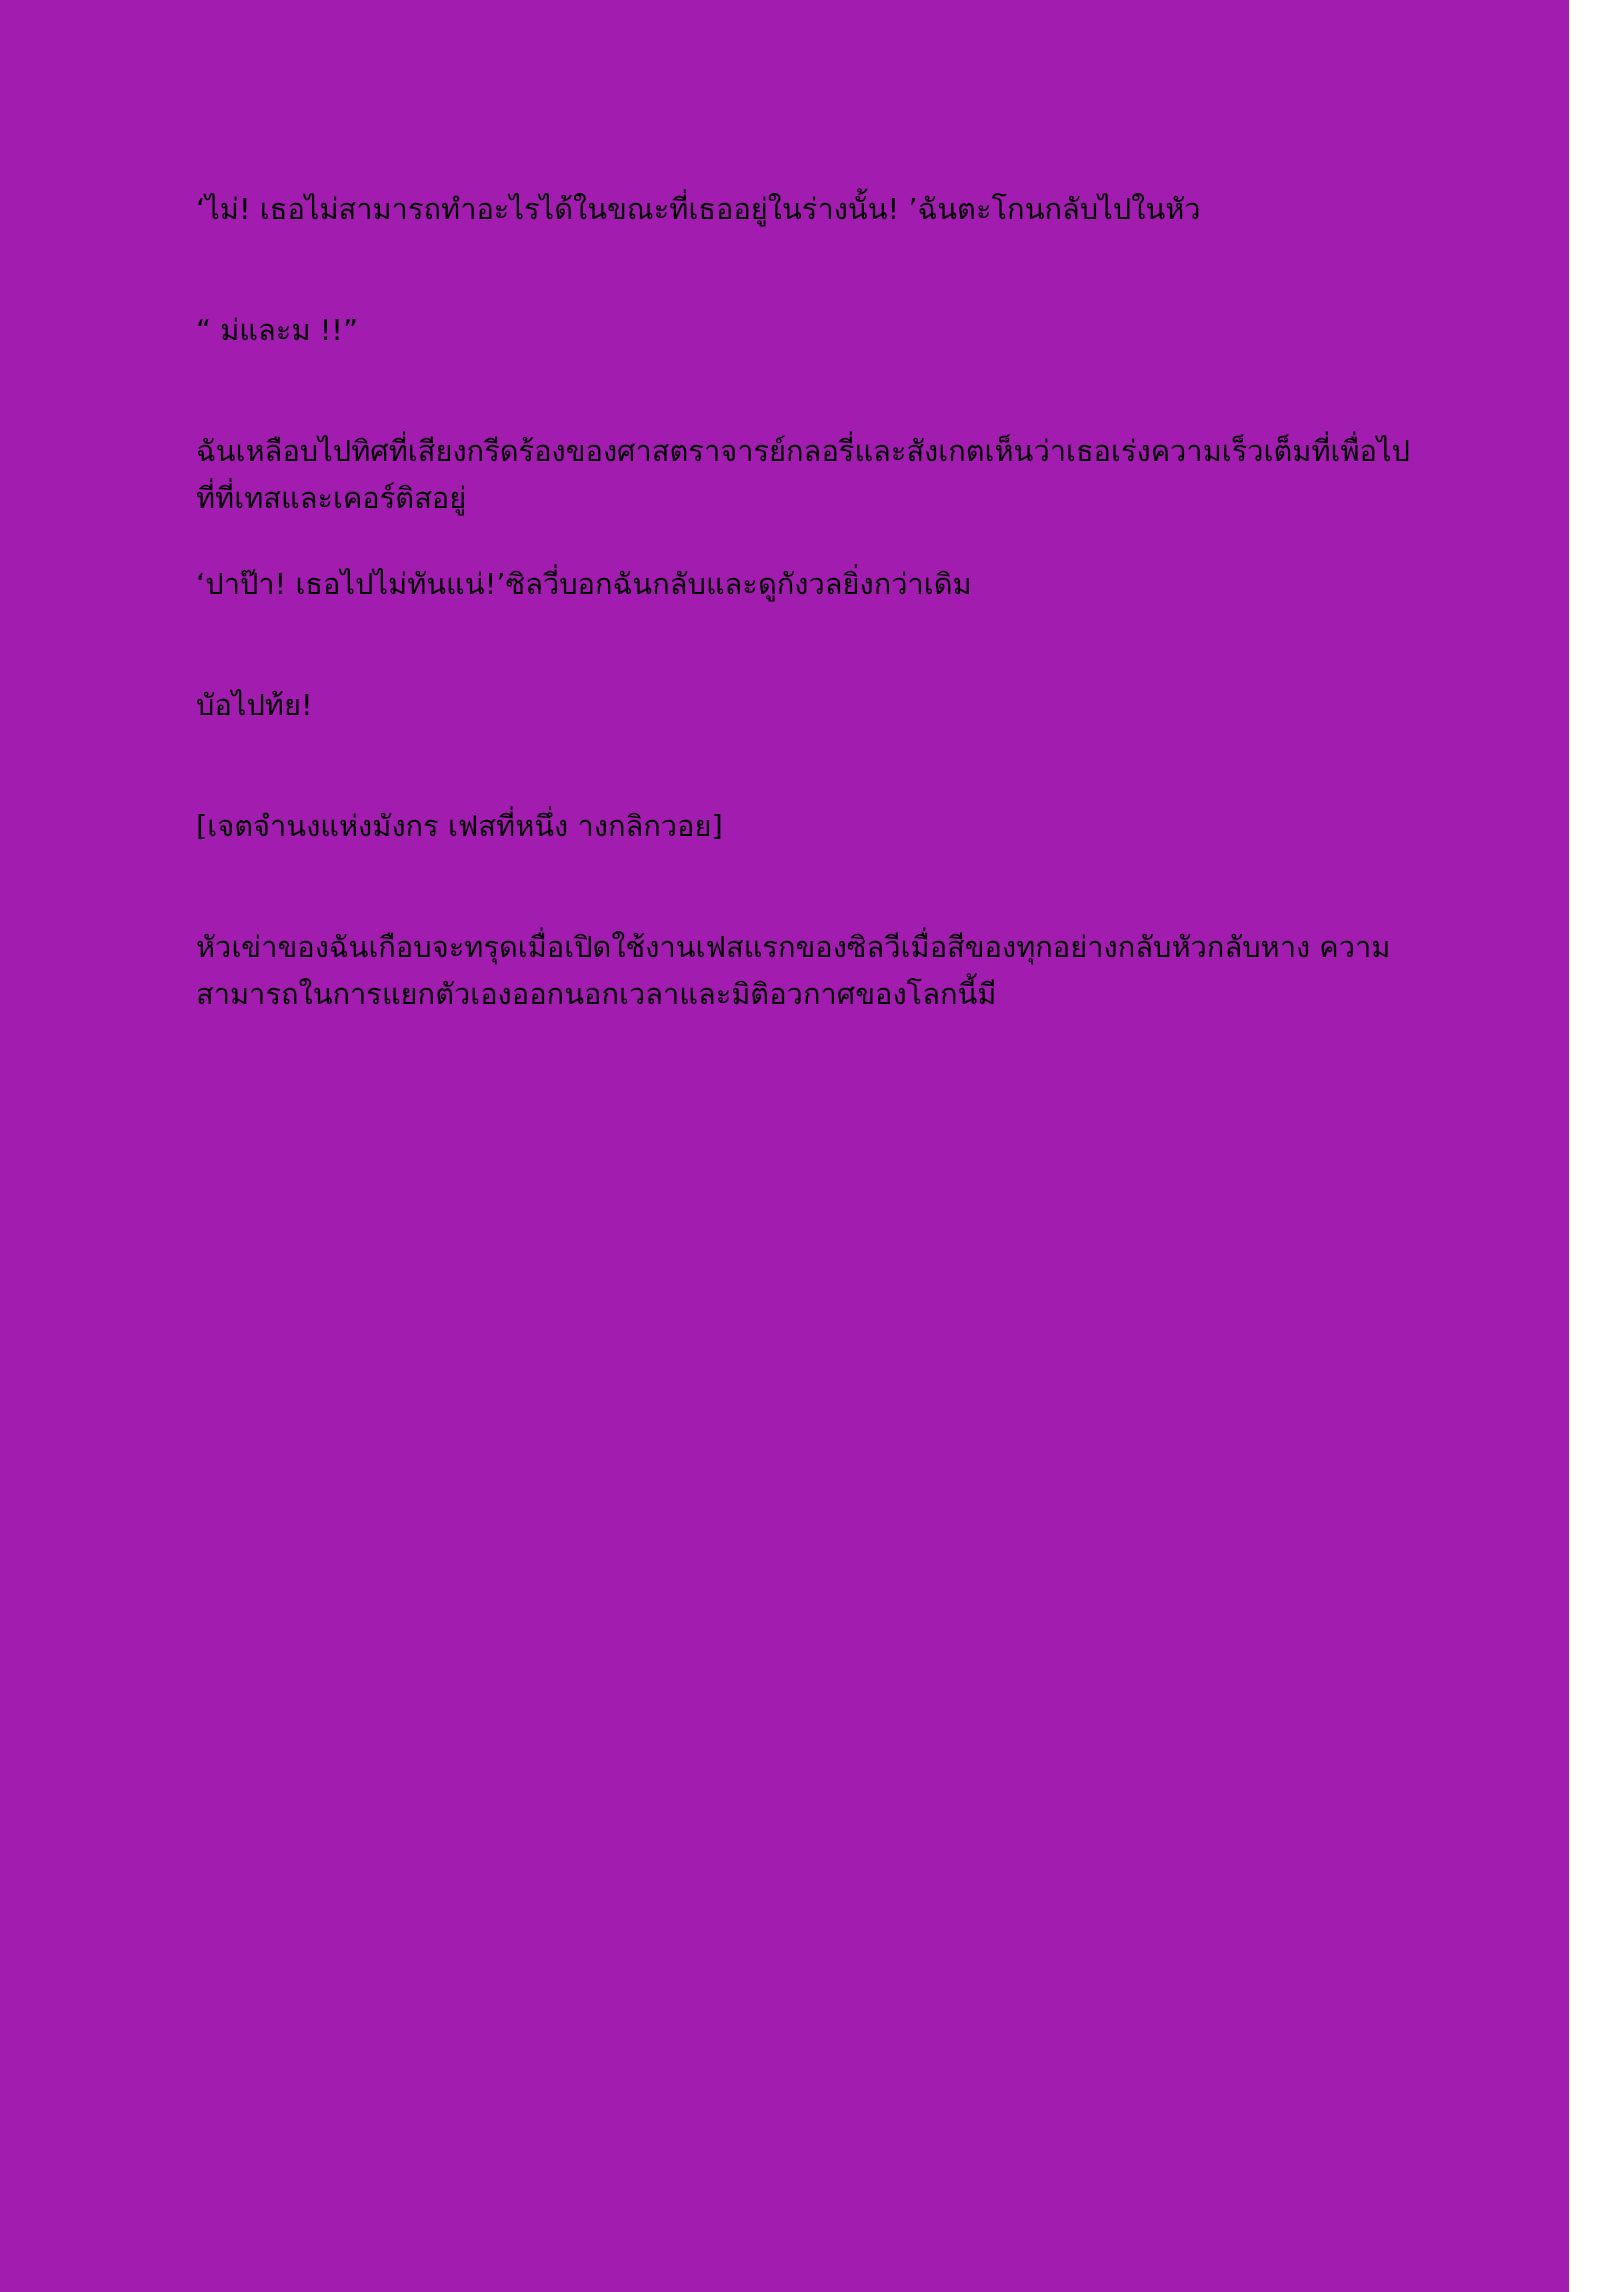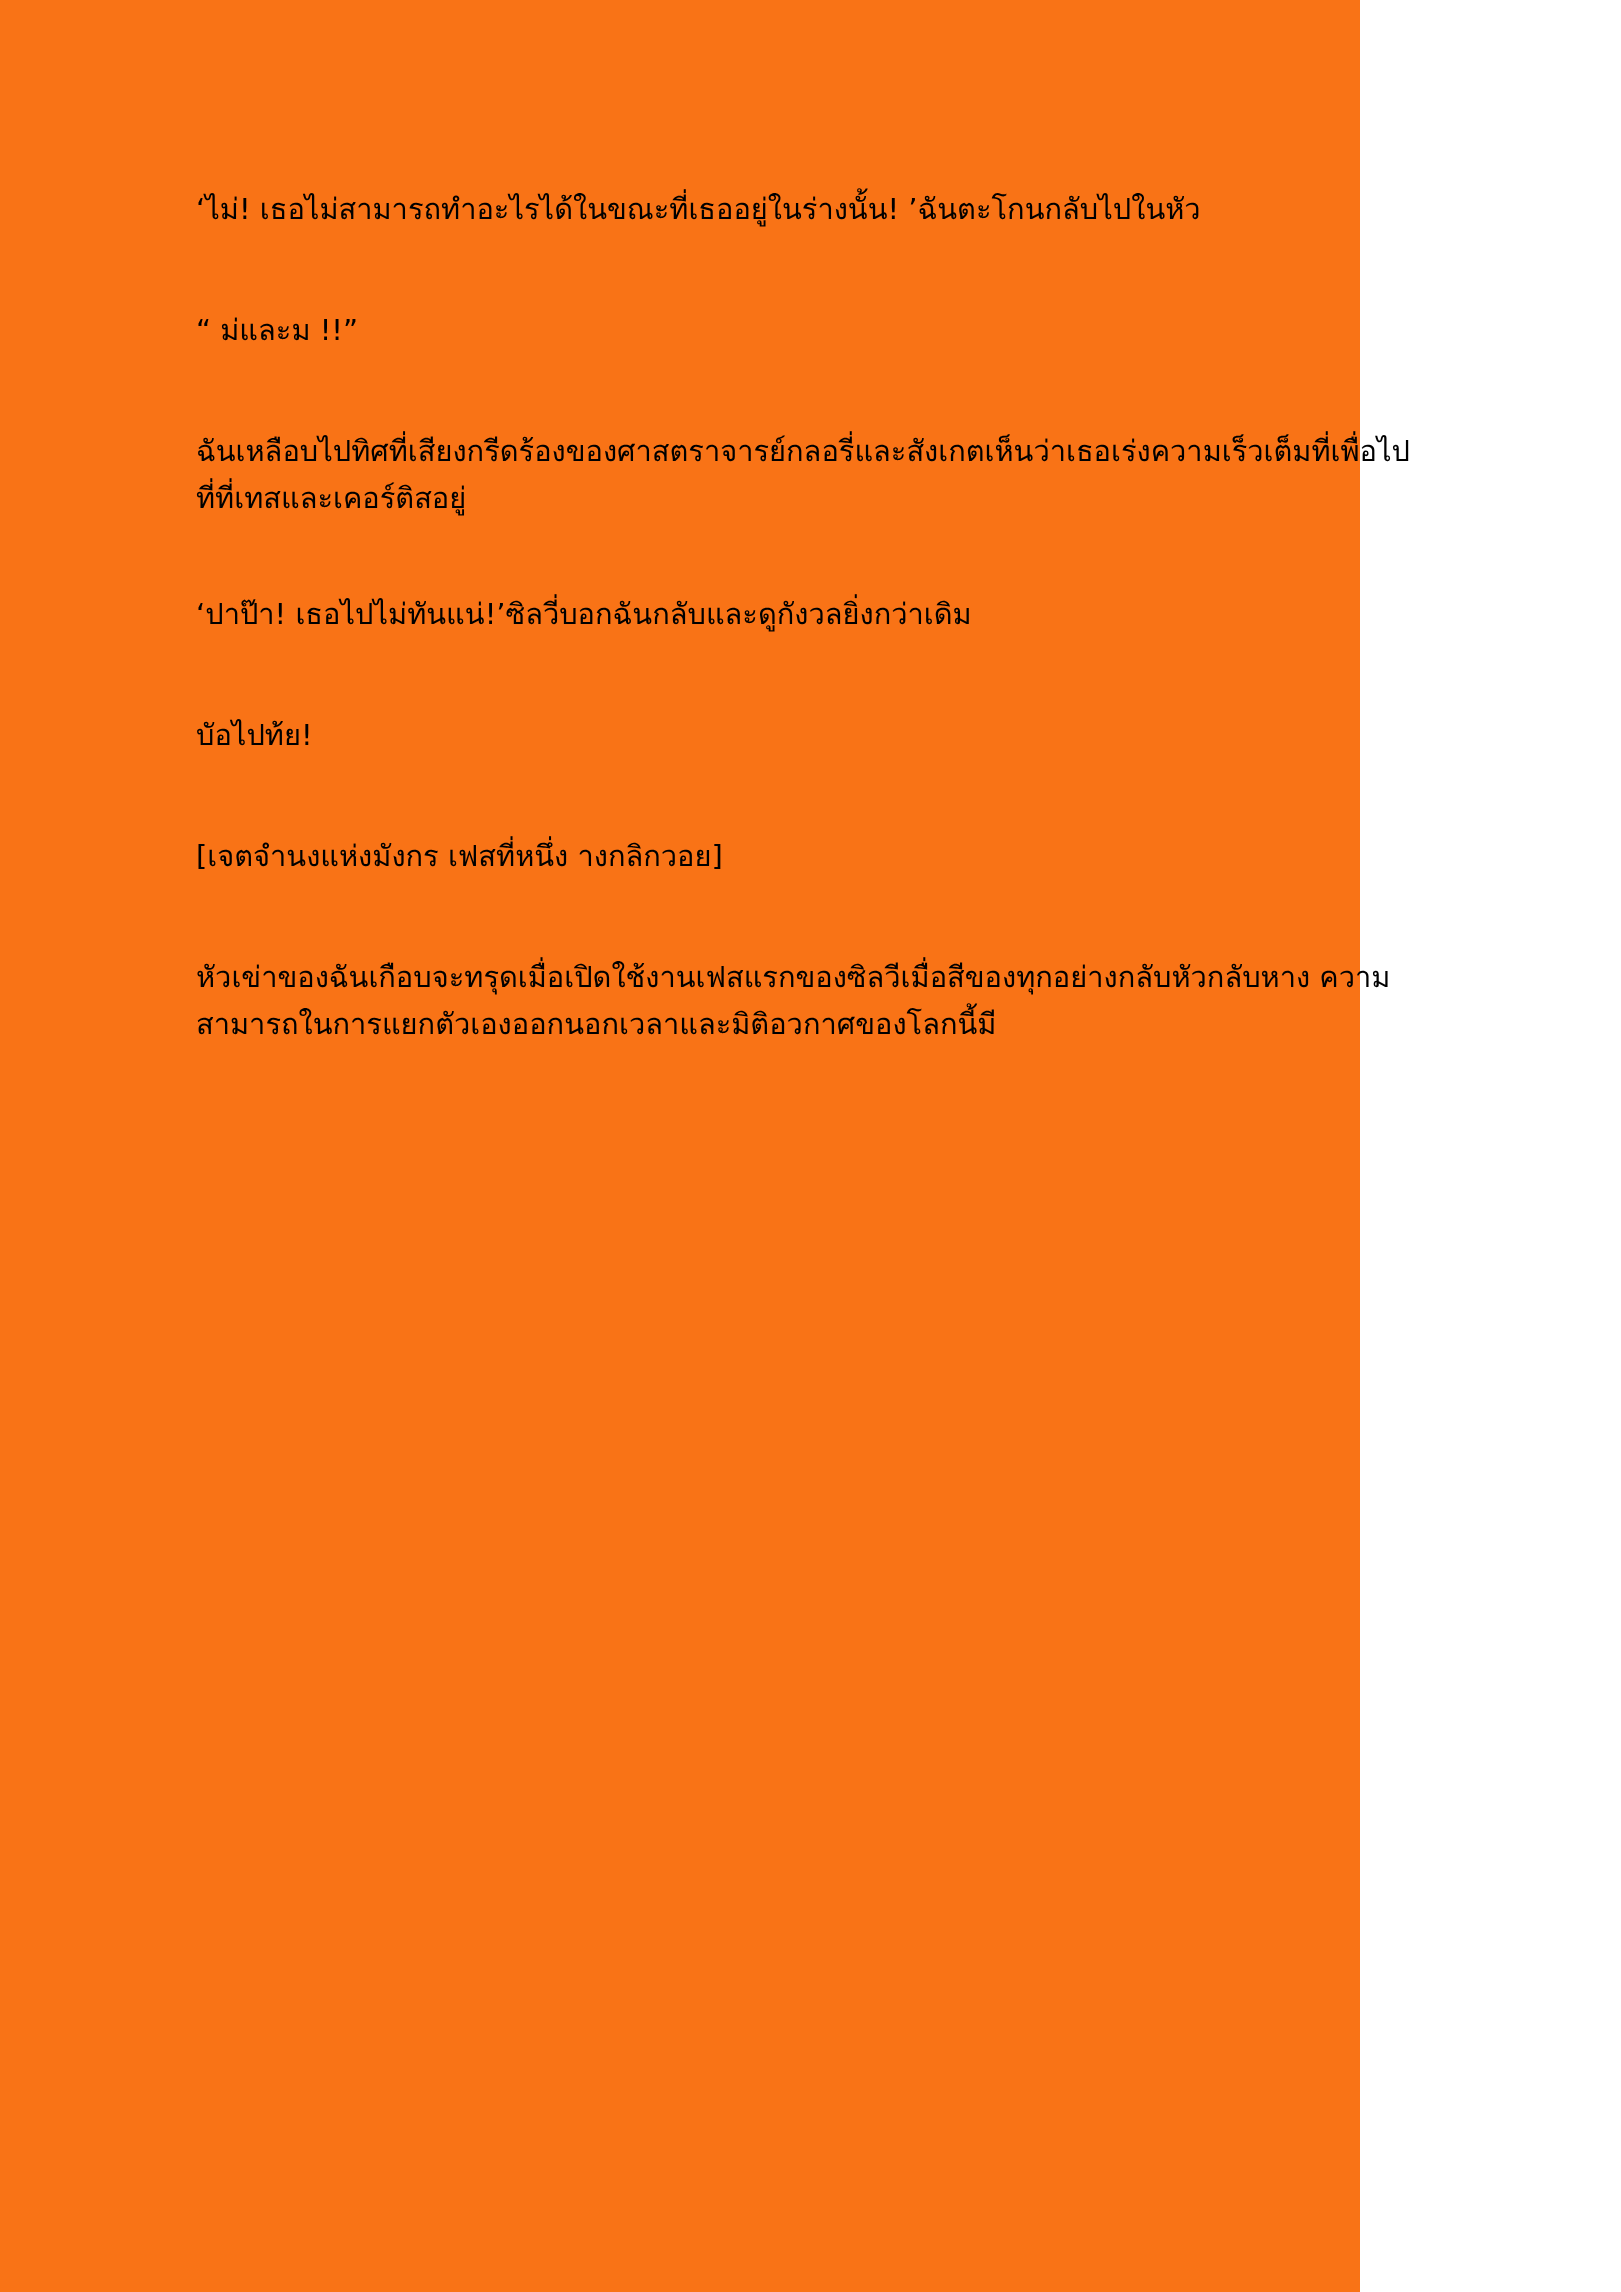--- a/index.html
+++ b/index.html
@@ -9,38 +9,38 @@
   }
   body {
     width: 1621px;
     height: 2293px;
     font-family: "DejaVu Sans", sans-serif;
     color: #000000;
     -webkit-font-smoothing: antialiased;
   }
   .page {
     position: relative;
-    width: 1360px;
+    width: 1569px;
     height: 2293px;
-    background: #f97316;
+    background: #a21caf;
     box-sizing: border-box;
     padding: 186px 196px 0 196px;
   }
   .doc-body {
     width: 1229px;
   }
   .para {
     font-size: 29px;
     line-height: 1.62;
     margin: 0 0 74px 0;
     word-break: break-word;
     white-space: pre-wrap;
   }
   .para.multi {
-    margin-bottom: 69px;
+    margin-bottom: 39px;
   }
   .para:last-child {
     margin-bottom: 12px;
   }
 </style>
 </head>
 <body>
 
 <div class="page">
   <div class="doc-body">

